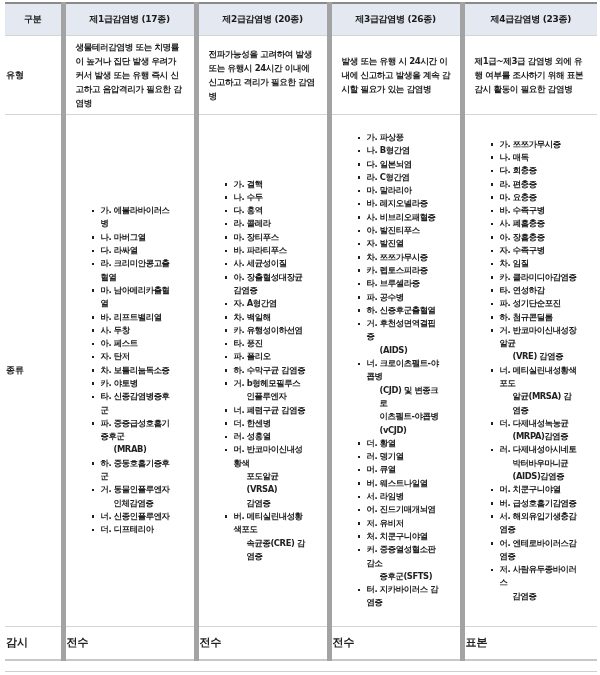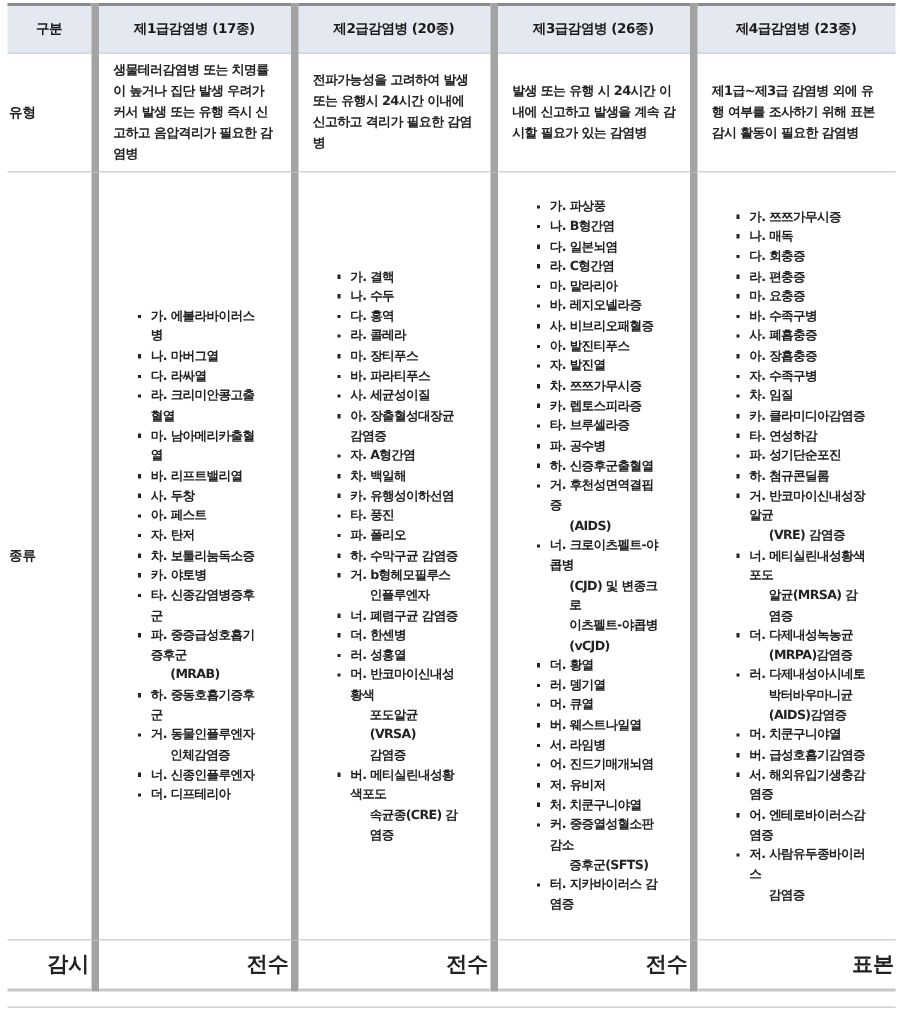--- a/index.html
+++ b/index.html
@@ -101,23 +101,23 @@
       width: 2.5px;
       height: 2.5px;
       background: #222;
     }
     ul.disease-list li .cont {
       display: block;
       padding-left: 13px;
     }
     .surv-row td {
       height: 30px;
-      text-align: right;
-      vertical-align: middle;
-      font-size: 14px;
+      text-align: left;
+      vertical-align: middle;
+      font-size: 11px;
       font-weight: bold;
       color: #222;
     }
     .footnote {
       position: absolute;
       left: 5px;
       top: 628px;
       width: 592px;
       font-size: 9px;
       font-weight: bold;

